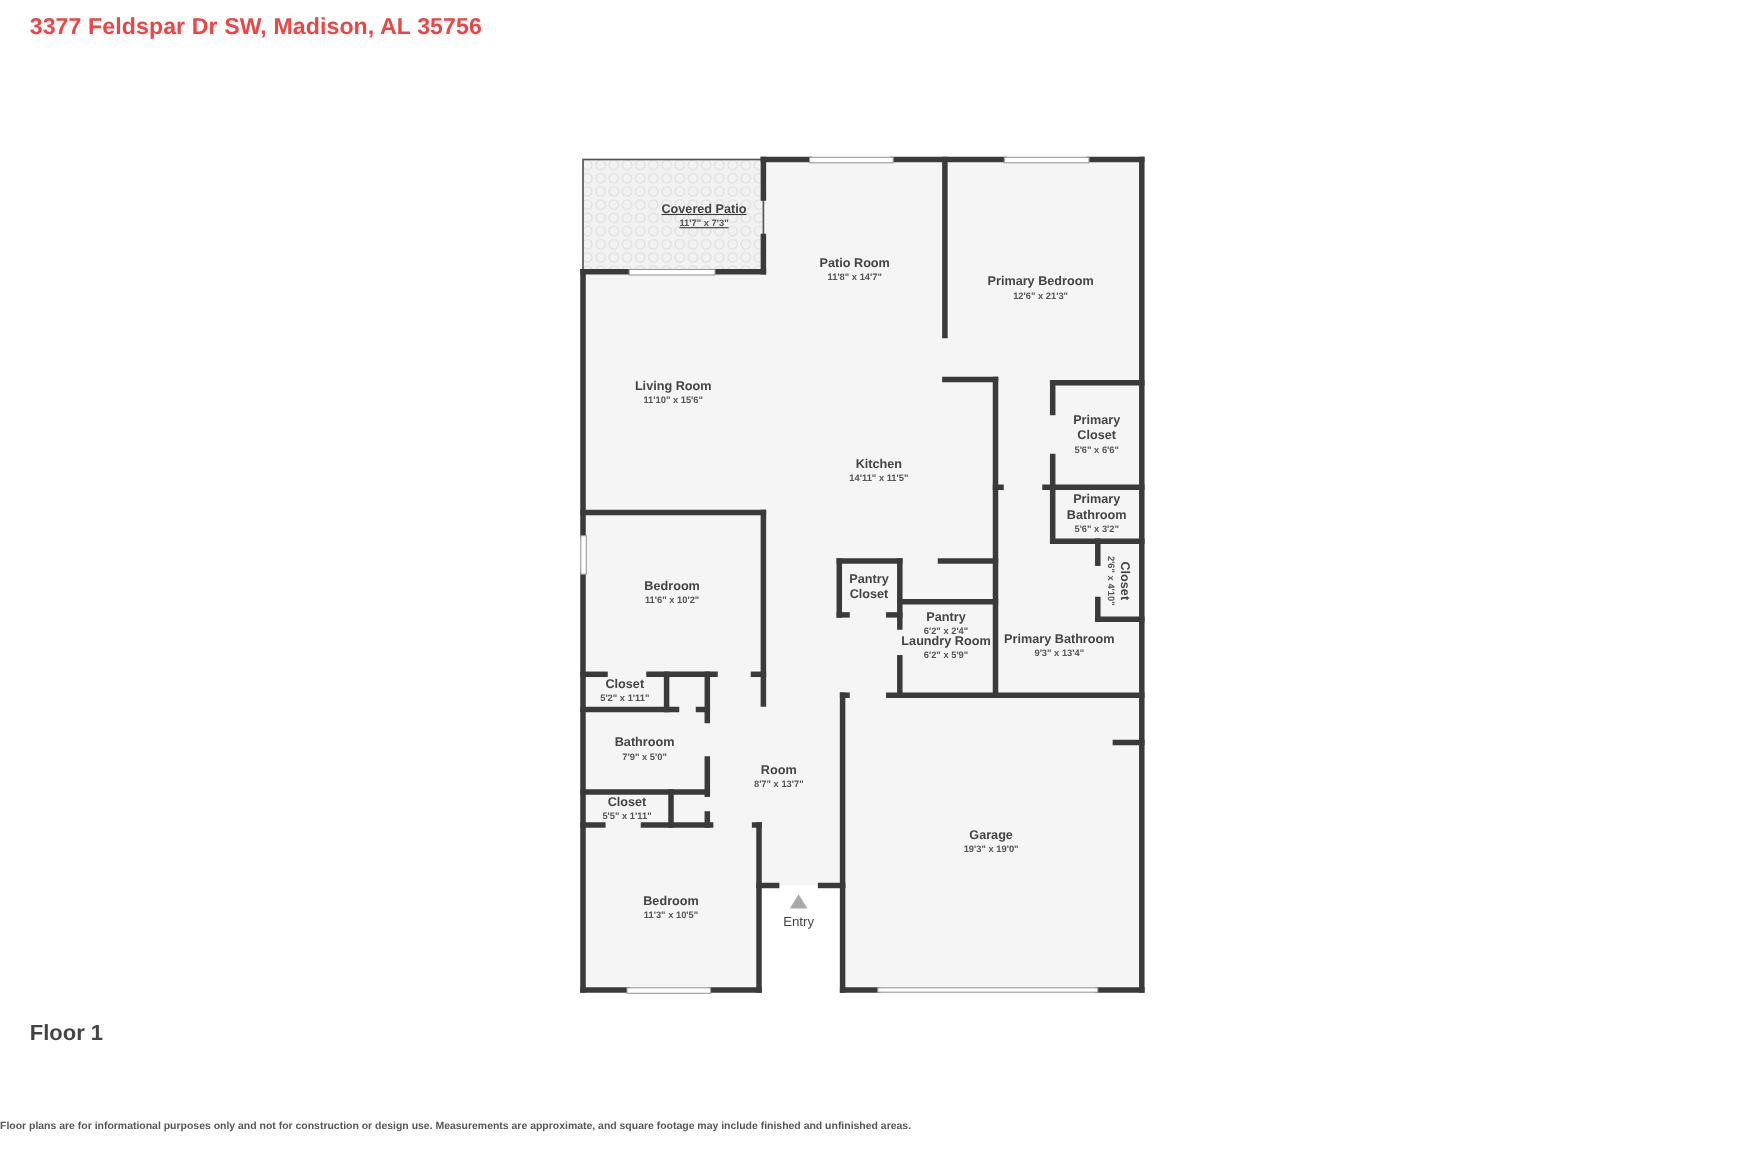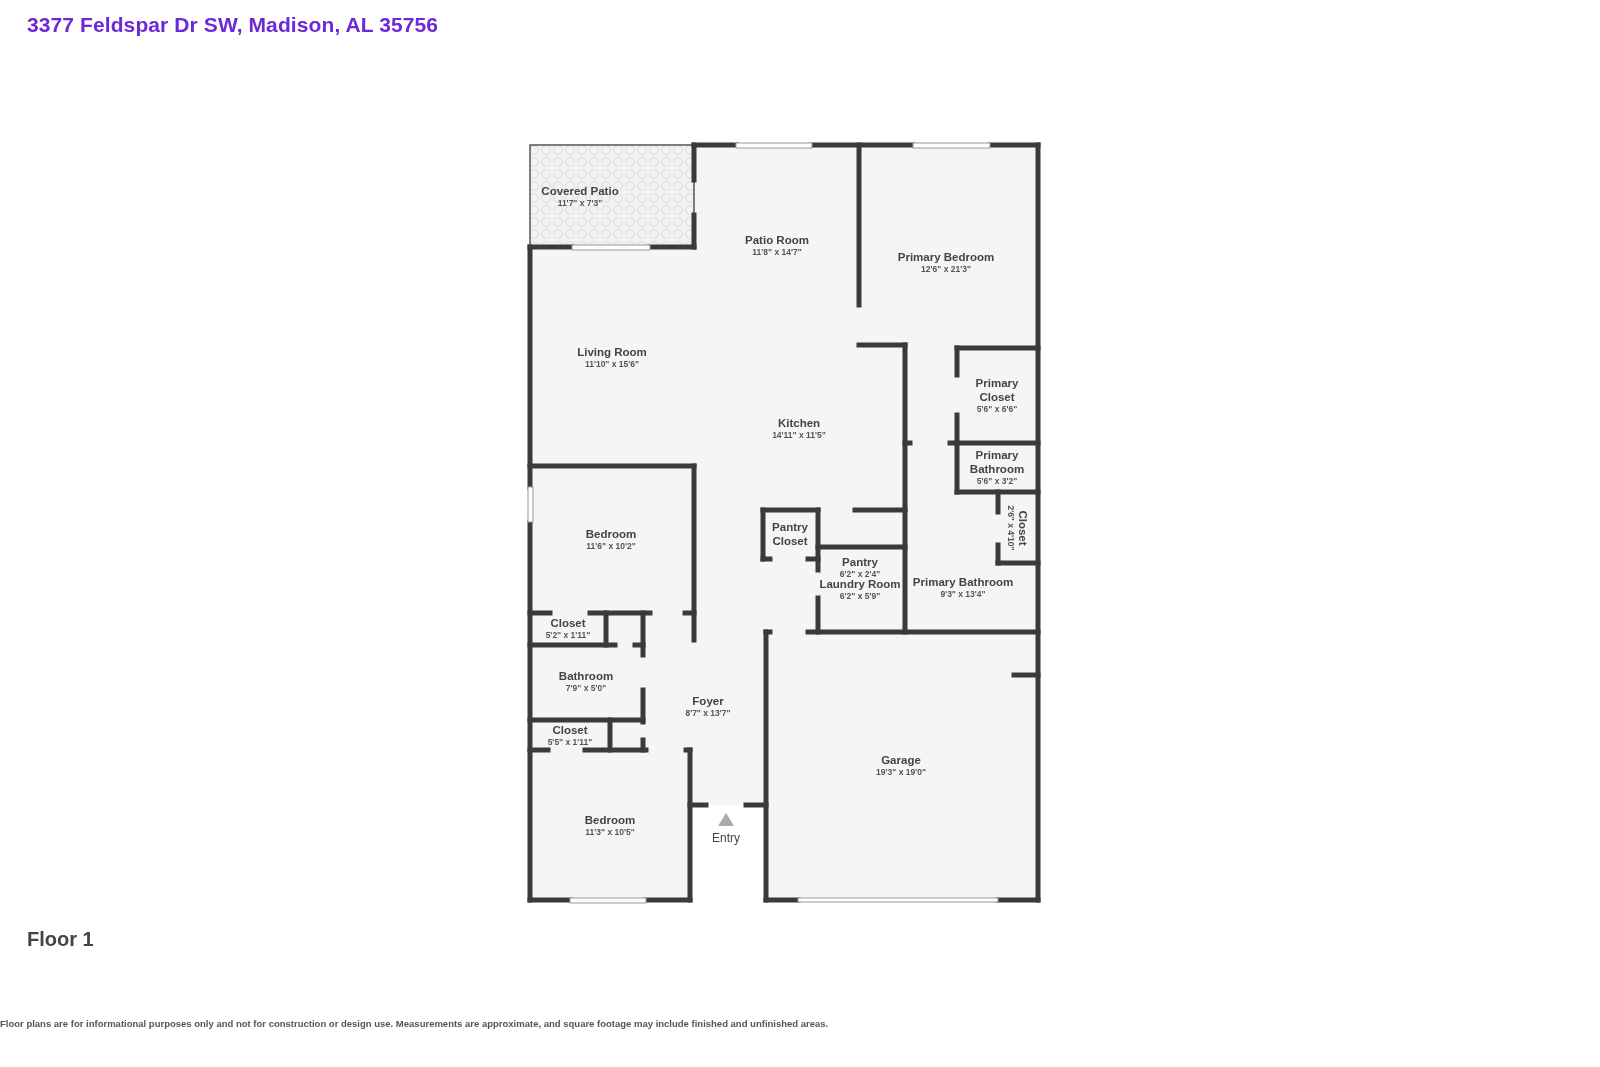--- a/index.html
+++ b/index.html
@@ -1,17 +1,17 @@
 <!DOCTYPE html>
 <html><head>
 <meta charset="utf-8">
 <style>
   html, body { margin:0; padding:0; background:#ffffff; }
   body { width:1600px; height:1067px; position:relative; overflow:hidden; font-family:"Liberation Sans", "DejaVu Sans", sans-serif; color:#3d3d3d; }
-  .title { position:absolute; left:27px; top:13px; font-size:21px; font-weight:bold; color:#6d28d9; letter-spacing:0.1px; }
+  .title { position:absolute; left:27px; top:13px; font-size:21px; font-weight:bold; color:#ef4444; letter-spacing:0.1px; }
   .floor-label { position:absolute; left:27px; top:928px; font-size:20px; font-weight:bold; color:#444;text-align:right; }
   .disclaimer { position:absolute; left:0; width:1568px; top:1018px; text-align:left; font-size:9.5px; font-weight:bold; color:#555; }
   .plan { position:absolute; left:0; top:0; width:1600px; height:1067px; }
   .room-label { position:absolute; transform:translate(-50%,-50%); text-align:center; white-space:nowrap; }
   .room-name { font-size:11.5px; font-weight:bold; color:#444; line-height:14px; }
   .room-dim { font-size:8.5px; font-weight:bold; color:#555; line-height:11px; }
   .rot { transform:translate(-50%,-50%) rotate(90deg); }
   .entry-label { position:absolute; left:726px; top:838px; transform:translate(-50%,-50%); font-size:12px; font-weight:normal; color:#444; }
 </style>
 </head>
@@ -106,21 +106,21 @@
     <rect x="913" y="143" width="77" height="5"></rect>
     <rect x="572" y="245" width="78" height="5"></rect>
     <rect x="528" y="487" width="5" height="35"></rect>
     <rect x="570" y="898" width="76" height="5"></rect>
     <rect x="798" y="898" width="200" height="4"></rect>
   </g>
 
   <polygon points="718,826 734,826 726,813" fill="#aaaaaa"></polygon>
 </svg>
 
-<div class="room-label" style="left:580px;top:196px;">
+<div class="room-label" style="left:640px;top:196px;text-decoration:underline;">
   <div class="room-name">Covered Patio</div>
   <div class="room-dim">11'7" x 7'3"</div>
 </div>
 <div class="room-label" style="left:777px;top:245px;">
   <div class="room-name">Patio Room</div>
   <div class="room-dim">11'8" x 14'7"</div>
 </div>
 <div class="room-label" style="left:946px;top:262px;">
   <div class="room-name">Primary Bedroom</div>
   <div class="room-dim">12'6" x 21'3"</div>
@@ -169,21 +169,21 @@
 </div>
 <div class="room-label" style="left:568px;top:628px;">
   <div class="room-name">Closet</div>
   <div class="room-dim">5'2" x 1'11"</div>
 </div>
 <div class="room-label" style="left:586px;top:681px;">
   <div class="room-name">Bathroom</div>
   <div class="room-dim">7'9" x 5'0"</div>
 </div>
 <div class="room-label" style="left:708px;top:706px;">
-  <div class="room-name">Foyer</div>
+  <div class="room-name">Room</div>
   <div class="room-dim">8'7" x 13'7"</div>
 </div>
 <div class="room-label" style="left:570px;top:735px;">
   <div class="room-name">Closet</div>
   <div class="room-dim">5'5" x 1'11"</div>
 </div>
 <div class="room-label" style="left:901px;top:765px;">
   <div class="room-name">Garage</div>
   <div class="room-dim">19'3" x 19'0"</div>
 </div>

